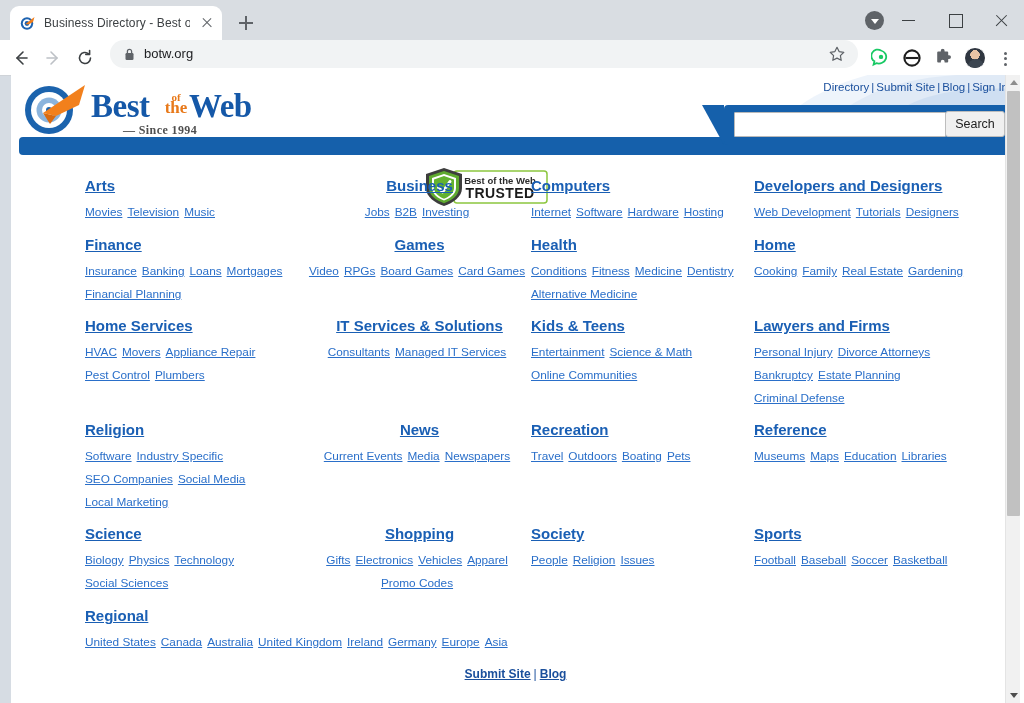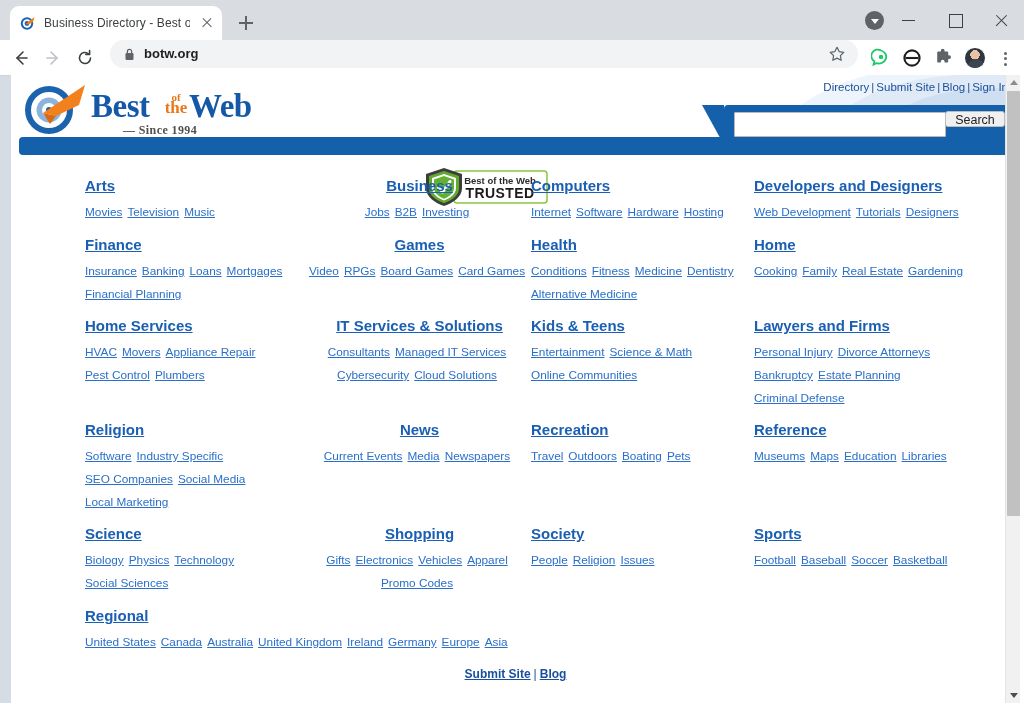--- a/index.html
+++ b/index.html
@@ -77,21 +77,21 @@
     height: 36px; background: #ffffff;
     display: flex; align-items: center; padding: 0 6px; gap: 2px;
     border-bottom: 1px solid #cfd3d8;
   }
   .tb-btn { width: 30px; height: 30px; position: relative; flex:0 0 30px; }
   .tb-icon-svg { position:absolute; left:50%; top:50%; transform:translate(-50%,-50%); }
 
   .omnibox {
     flex: 1 1 auto; height: 28px; background: #f1f3f4;
     border-radius: 14px; margin: 0 6px 8px 8px;
-    display: flex; align-items: center; padding: 0 6px 0 14px; gap: 9px; font-weight: bold;
+    display: flex; align-items: center; padding: 0 6px 0 14px; gap: 9px;
   }
   .omnibox-url { font-size: 13px; color: #202124; flex: 1 1 auto; }
   .lock { width: 11px; height: 13px; position: relative; flex:0 0 11px; }
 
   .tb-right { display: flex; align-items: center; gap: 1px; }
   .avatar {
     width: 22px; height: 22px; border-radius: 50%; margin: 0 5px;
     background: radial-gradient(circle at 50% 34%, #e9c3a4 0 28%, rgba(0,0,0,0) 29%),
                 linear-gradient(#2f3640,#2f3640);
     position: relative; overflow: hidden; flex:0 0 22px;
@@ -197,21 +197,21 @@
     border-top:40px solid #1560ab; border-left:22px solid transparent;
     width:0; height:0;
   }
   .search-input {
     position:absolute; left:10px; top:7px; width:212px; height:25px;
     border:1px solid #b9b9b9; background:#fff; font-size:13px;
     padding:0 6px; outline:none; font-family:"Liberation Sans", sans-serif;
     border-radius:1px;
   }
   .search-btn {
-    position:absolute; right:9px; top:6px; width:60px; height:16px;
+    position:absolute; right:9px; top:6px; width:60px; height:26px;
     background:#f0f0f0; border:1px solid #bdbdbd; border-radius:3px;
     font-size:12.5px; color:#222; cursor:pointer;
     font-family:"Liberation Sans", sans-serif;
   }
 
   
   .directory {
     position:absolute; left:0; top:80px; width:1009px;
   }
   .grid-row { display:flex; width:1009px; }
@@ -399,21 +399,21 @@
             <div class="cell c3"><a class="cat-title">Developers and Designers</a><div class="sub-line"><a>Web Development</a><a>Tutorials</a><a>Designers</a></div></div>
           </div>
           <div class="grid-row" style="position: absolute; left: 0px; top: 81px;">
             <div class="cell c0"><a class="cat-title">Finance</a><div class="sub-line"><a>Insurance</a><a>Banking</a><a>Loans</a><a>Mortgages</a></div><div class="sub-line"><a>Financial Planning</a></div></div>
             <div class="cell c1"><a class="cat-title">Games</a><div class="sub-line"><a>Video</a><a>RPGs</a><a>Board Games</a><a>Card Games</a></div></div>
             <div class="cell c2"><a class="cat-title">Health</a><div class="sub-line"><a>Conditions</a><a>Fitness</a><a>Medicine</a><a>Dentistry</a></div><div class="sub-line"><a>Alternative Medicine</a></div></div>
             <div class="cell c3"><a class="cat-title">Home</a><div class="sub-line"><a>Cooking</a><a>Family</a><a>Real Estate</a><a>Gardening</a></div></div>
           </div>
           <div class="grid-row" style="position: absolute; left: 0px; top: 162px;">
             <div class="cell c0"><a class="cat-title">Home Services</a><div class="sub-line"><a>HVAC</a><a>Movers</a><a>Appliance Repair</a></div><div class="sub-line"><a>Pest Control</a><a>Plumbers</a></div></div>
-            <div class="cell c1"><a class="cat-title">IT Services &amp; Solutions</a><div class="sub-line"><a>Consultants</a><a>Managed IT Services</a></div><div class="sub-line"><a>Cybersecurity</a><a>Cloud Solutions</a></div></div>
+            <div class="cell c1"><a class="cat-title">IT Services &amp; Solutions</a><div class="sub-line"><a>Consultants</a><a>Managed IT Services</a></div></div>
             <div class="cell c2"><a class="cat-title">Kids &amp; Teens</a><div class="sub-line"><a>Entertainment</a><a>Science &amp; Math</a></div><div class="sub-line"><a>Online Communities</a></div></div>
             <div class="cell c3"><a class="cat-title">Lawyers and Firms</a><div class="sub-line"><a>Personal Injury</a><a>Divorce Attorneys</a></div><div class="sub-line"><a>Bankruptcy</a><a>Estate Planning</a></div><div class="sub-line"><a>Criminal Defense</a></div></div>
           </div>
           <div class="grid-row" style="position: absolute; left: 0px; top: 266px;">
             <div class="cell c0"><a class="cat-title">Religion</a><div class="sub-line"><a>Software</a><a>Industry Specific</a></div><div class="sub-line"><a>SEO Companies</a><a>Social Media</a></div><div class="sub-line"><a>Local Marketing</a></div></div>
             <div class="cell c1"><a class="cat-title">News</a><div class="sub-line"><a>Current Events</a><a>Media</a><a>Newspapers</a></div></div>
             <div class="cell c2"><a class="cat-title">Recreation</a><div class="sub-line"><a>Travel</a><a>Outdoors</a><a>Boating</a><a>Pets</a></div></div>
             <div class="cell c3"><a class="cat-title">Reference</a><div class="sub-line"><a>Museums</a><a>Maps</a><a>Education</a><a>Libraries</a></div></div>
           </div>
           <div class="grid-row" style="position: absolute; left: 0px; top: 370px;">

